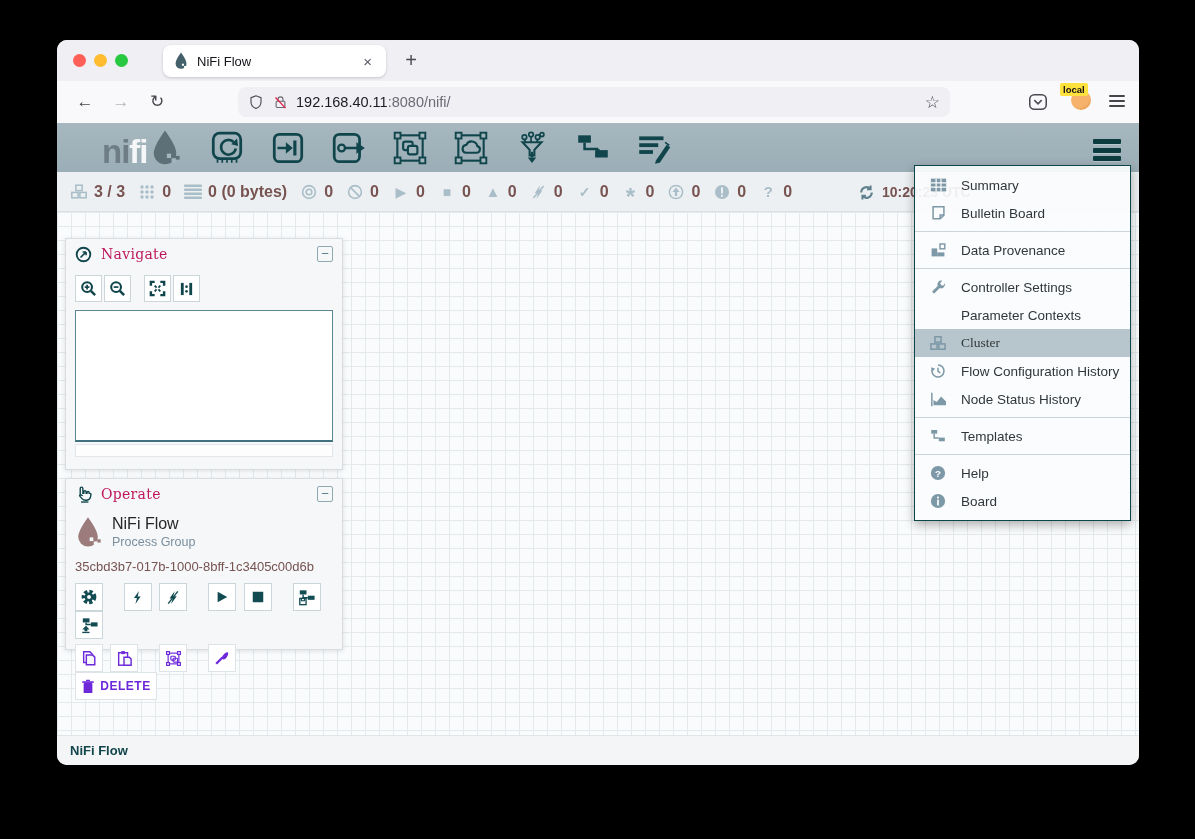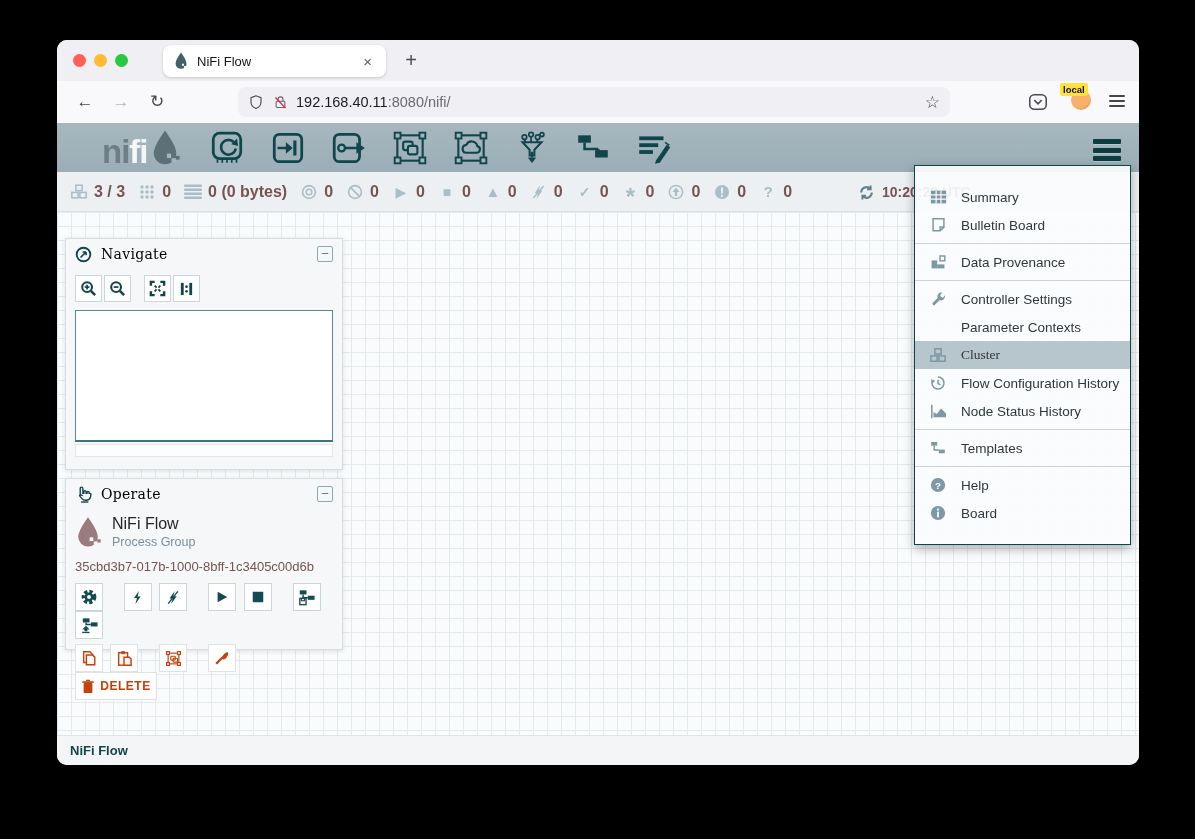--- a/index.html
+++ b/index.html
@@ -72,46 +72,46 @@
     background-size:14px 14px; }
   .crumbbar { position:absolute; left:0; top:695px; width:100%; height:30px; background:#f3f5f6;
     border-top:1px solid #e0e5e8; display:flex; align-items:center; }
   .crumb { font-size:13px; font-weight:bold; color:#11454b; margin-left:13px; }
 
   
   .panel { position:absolute; left:8px; width:278px; background:#f5f7f8;
     border:1px solid #d7dde1; box-shadow:0 1px 5px rgba(0,0,0,.12); }
   .panel-head { height:30px; display:flex; align-items:center; padding:0 9px; }
   .panel-title { font-family:"DejaVu Serif","Liberation Serif",serif; font-size:14px;
-    color:#000000; margin-left:9px; flex:1; letter-spacing:.3px; }
+    color:#be185d; margin-left:9px; flex:1; letter-spacing:.3px; }
   .collapse { width:16px; height:16px; border:1px solid #8fa9b3; border-radius:2px; color:#4e7884;
     font-size:13px; line-height:13px; text-align:center; background:#fff0; }
   .nav-tools { display:flex; margin:6px 9px 8px 9px; }
   .tool-btn { width:27px; height:27px; background:#fff; border:1px solid #ccd6da; display:flex;
     align-items:center; justify-content:center; color:#11454c; margin-right:2px; }
   .tool-gap { width:11px; }
   .minimap { margin:0 9px; height:132px; background:#fff; border:1px solid #5b8794; border-bottom:2px solid #41717e; }
   .map-foot { margin:2px 9px 8px 9px; height:13px; background:#fdfdfe; border:1px solid #e2e7ea; }
 
   .op-body { padding:6px 9px 10px 9px; }
   .op-id-row { display:flex; align-items:center; }
   .op-name { font-size:16px; color:#262626; }
   .op-type { font-size:12.5px; color:#7b8f9e; margin-top:2px; }
   .op-guid { font-size:13px; color:#775351; margin:10px 0 9px 0; }
   .op-btn { width:28px; height:28px; background:#fff; border:1px solid #cbd6da; display:inline-flex;
     align-items:center; justify-content:center; color:#124c52; vertical-align:top; margin-right:3px; }
   .op-row2 { margin-top:5px; }
-  .op-btn.dis { border-color:#dde4e7; color:#c2410c; }
+  .op-btn.dis { border-color:#dde4e7; color:#6d28d9; }
   .op-gap { display:inline-block; width:9px; }
   .del-btn { width:82px; font-size:12px; font-weight:bold; letter-spacing:.5px; }
   .del-btn span { margin-left:5px; }
 
   
   .menu { position:absolute; left:857px; top:125px; width:217px; background:rgba(251,252,253,.92);
-    border:1px solid #0b4749; box-shadow:0 4px 10px rgba(0,0,0,.3); padding:17px 0; z-index:50; }
+    border:1px solid #0b4749; box-shadow:0 4px 10px rgba(0,0,0,.3); padding:5px 0; z-index:50; }
   .menu-item { height:28px; display:flex; align-items:center; padding-left:13px; cursor:pointer; }
   .menu-item.sel { background:#b7c5cc;font-family:Liberation Serif, serif; }
   .mi { width:20px; display:flex; justify-content:center; color:#7d98a6; }
   .ml { font-size:13.5px; color:#30373b; margin-left:13px; }
   .menu-div { height:1px; background:#ccd4d9; margin:4px 0; }
 </style>
 </head>
 <body>
 
 <div id="window">

